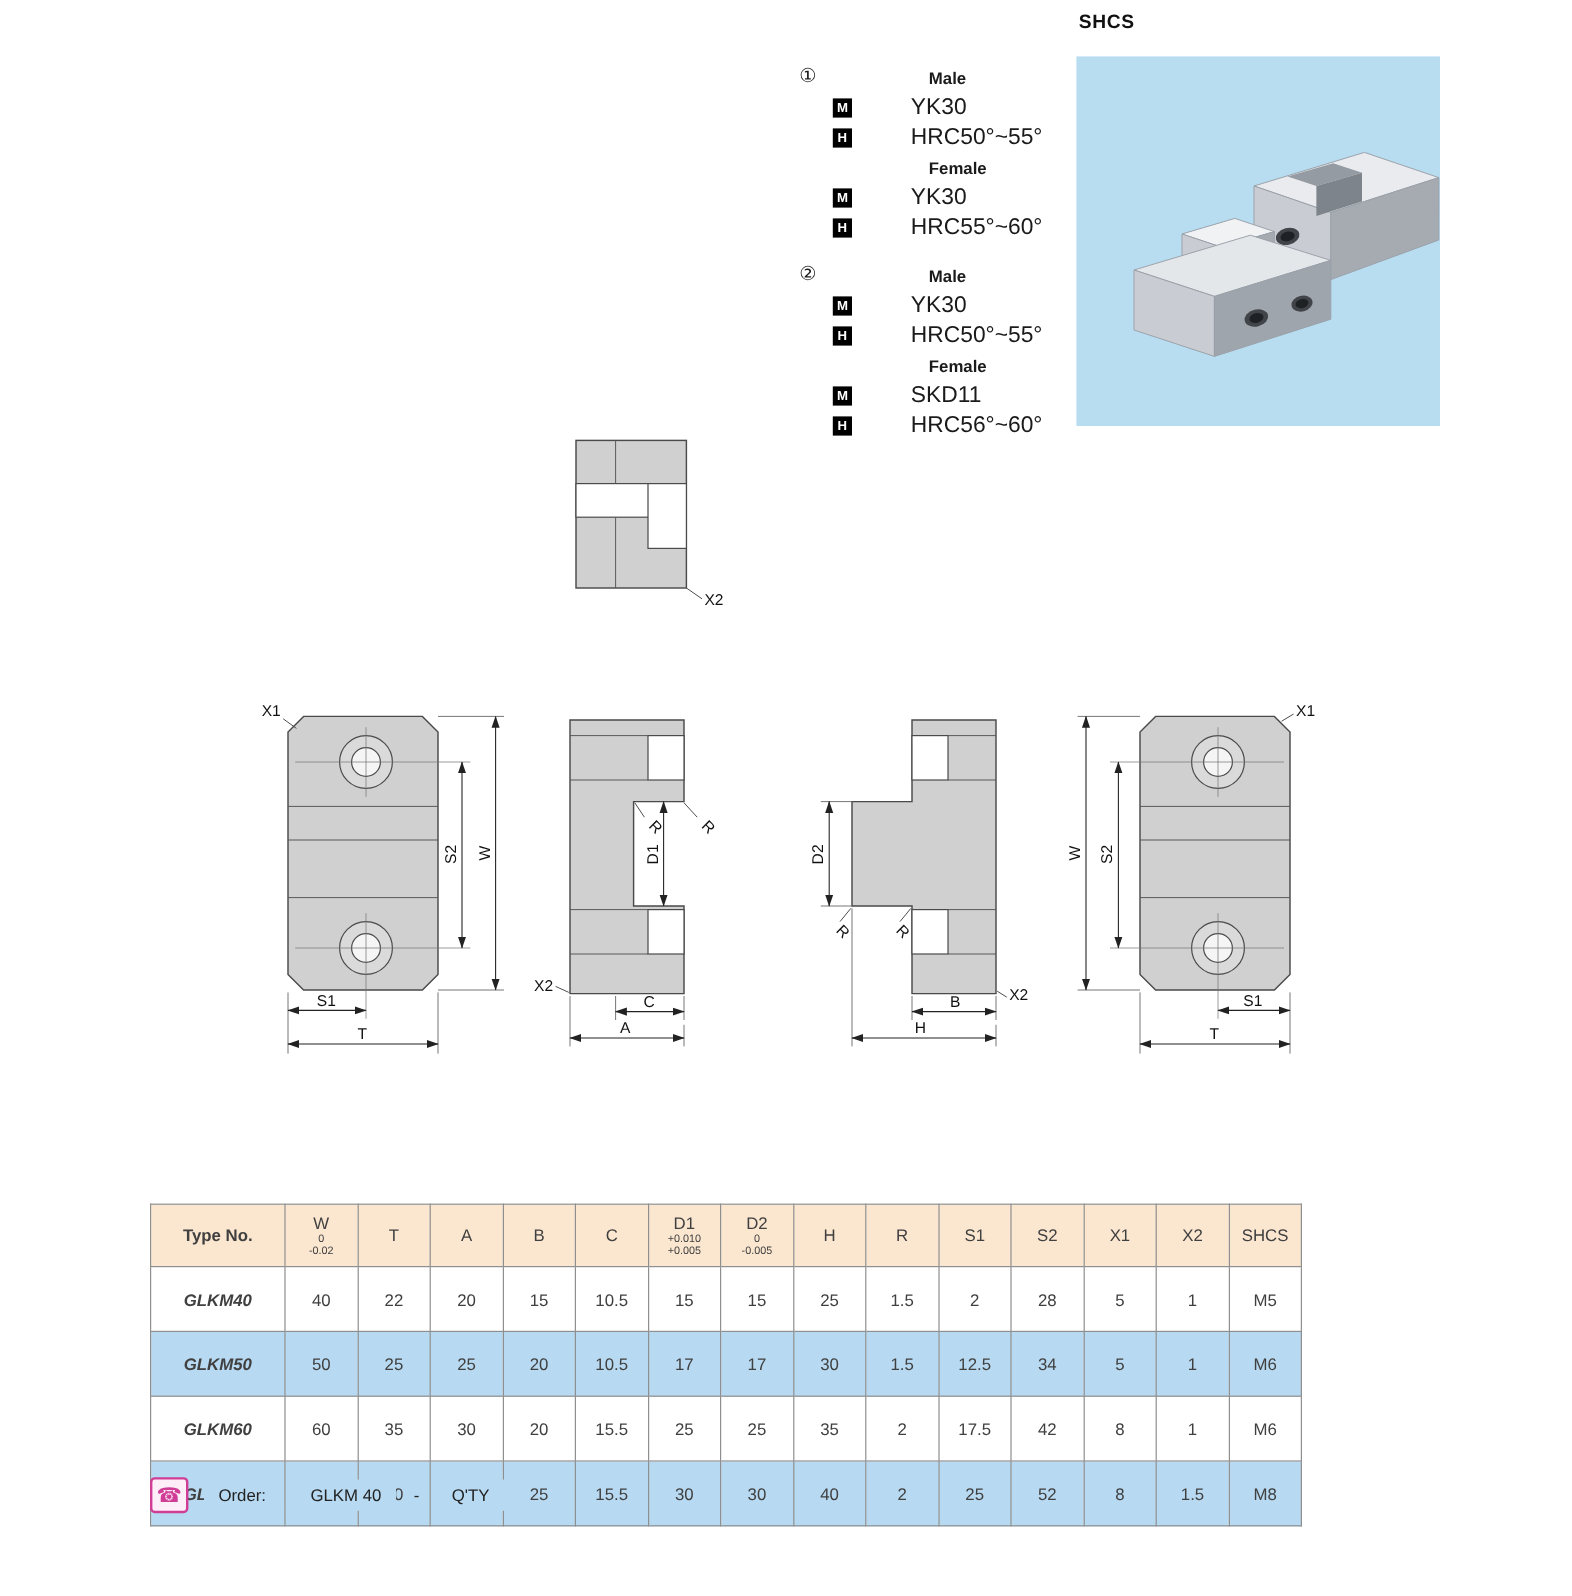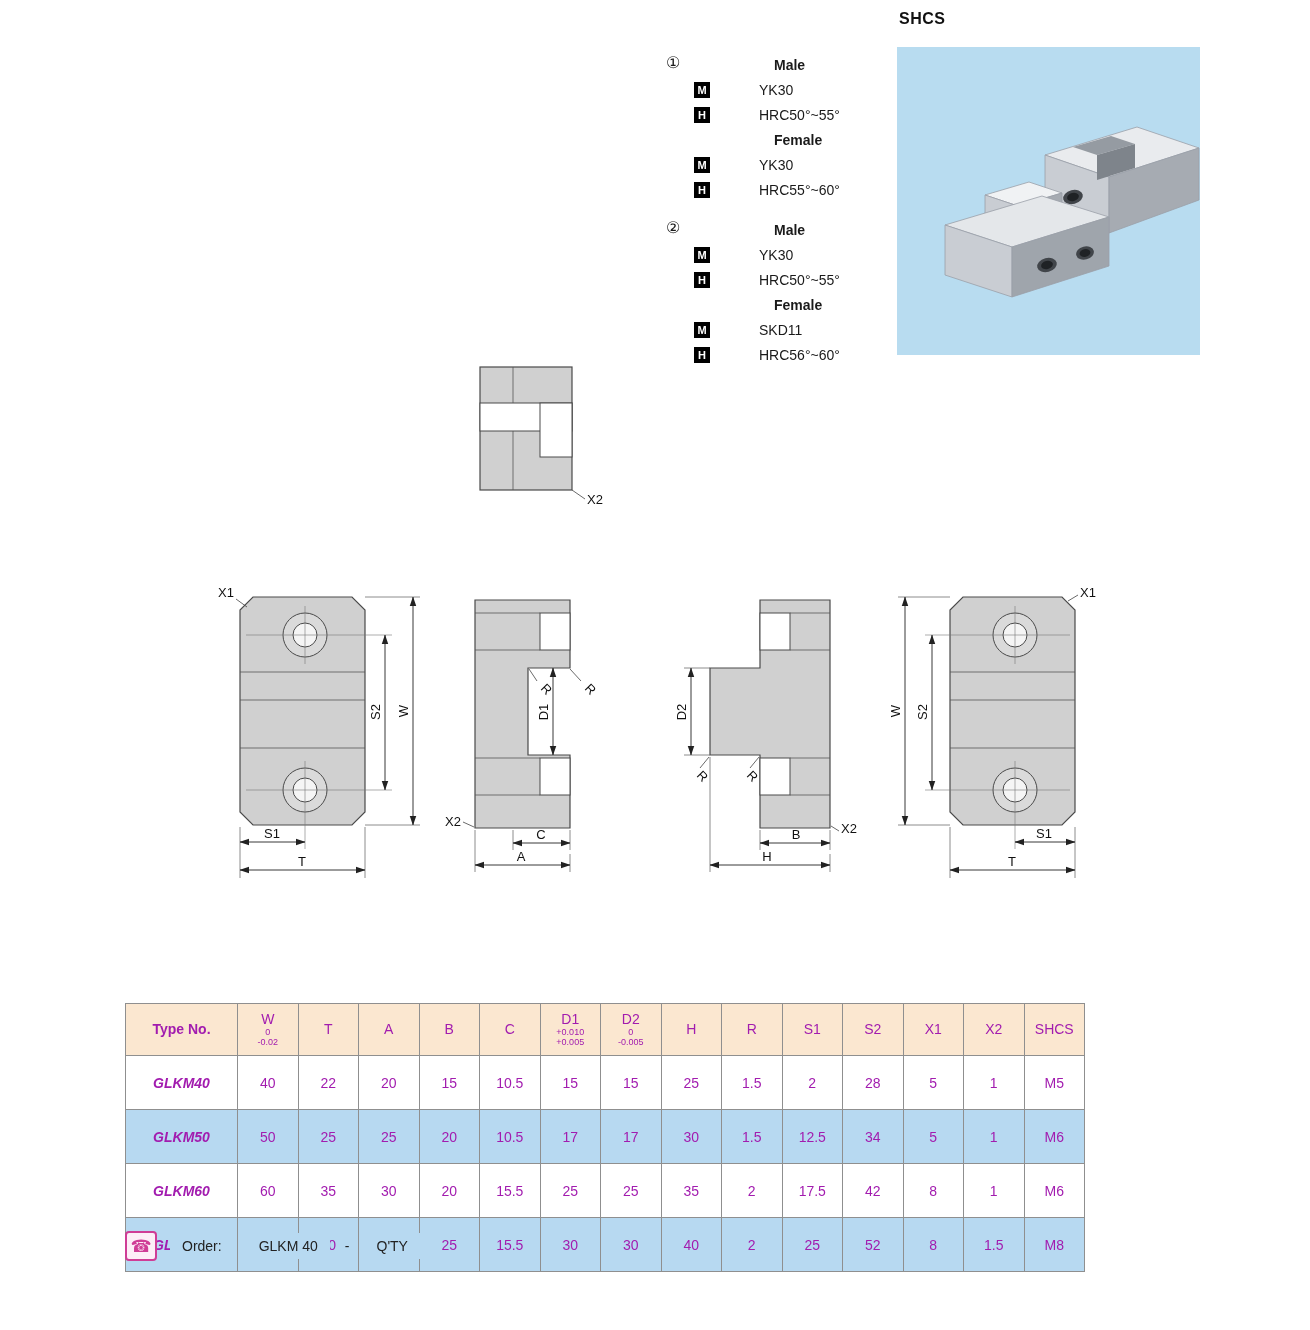--- a/index.html
+++ b/index.html
@@ -11,39 +11,39 @@
   .product-title { position:absolute; left:899px; top:10px; font-size:16px; font-weight:bold; letter-spacing:0.5px; }
   .product-image { position:absolute; left:897px; top:47px; width:303px; height:308px; background:var(--image-bg,#b8dcf0); }
 
   
   .specs { position:absolute; left:666px; top:52px; width:270px; color:#1a1a1a; }
   .spec-group { margin-bottom:15px; }
   .spec-row { position:relative; height:25px; display:flex; align-items:center; }
   .spec-index { position:absolute; left:0; top:1px; font-size:16px; }
   .spec-header { margin-left:108px; font-size:14px;font-weight:bold; }
   .badge { flex:0 0 16px; width:16px; height:16px; margin-left:28px; background:#000; color:#fff; font-weight:bold; font-size:11px; line-height:16px; text-align:center; }
-  .spec-value { margin-left:49px; font-size:14px; }
+  .spec-value { margin-left:49px; font-size:19px; }
 
   
   svg.drawings { position:absolute; left:120px; top:355px; }
   .body   { fill:var(--drawing-fill,#d0d0d0); stroke:#4a4a4a; stroke-width:1.2; }
   .cut    { fill:#ffffff; stroke:#4a4a4a; stroke-width:1; }
   .thin   { stroke:#555; stroke-width:0.8; }
   .cl     { stroke:#777; stroke-width:0.6; }
   .leader { stroke:#444; stroke-width:0.8; }
   .ext    { stroke:#666; stroke-width:0.75; }
   .dim    { stroke:#222; stroke-width:0.9; marker-start:url(#arrw); marker-end:url(#arrw); }
   .holeOuter { fill:#dadada; stroke:#4a4a4a; stroke-width:1; }
   .holeInner { fill:#f5f5f5; stroke:#4a4a4a; stroke-width:1; }
   .lbl { font-family:"Liberation Sans",sans-serif; font-size:13px; fill:#111; }
   .mid { text-anchor:middle; }
   .end { text-anchor:end; }
 
   
-  .dim-table { position:absolute; left:125px; top:1003px; width:960px; border-collapse:collapse; table-layout:fixed; font-size:14px; color:#a21caf; border:1px solid #777; }
+  .dim-table { position:absolute; left:125px; top:1003px; width:960px; border-collapse:collapse; table-layout:fixed; font-size:14px; color:#404040; border:1px solid #777; }
   .dim-table th, .dim-table td { border:1px solid #8f8f8f; text-align:center; vertical-align:middle; padding:0; }
   .dim-table thead th { background:var(--header-bg,#fbe7d0); height:52px; font-weight:normal; }
   .dim-table thead th:first-child { font-weight:bold; }
   .dim-table tbody td { height:54px; background:#fff; }
   .dim-table tr.hl td { background:var(--row-highlight,#b7d9f1); }
   .type-cell { font-weight:bold; font-style:italic; }
   .h-main { font-size:14px; line-height:15px; }
   .h-tol  { font-size:9px; line-height:10px; }
 
   

